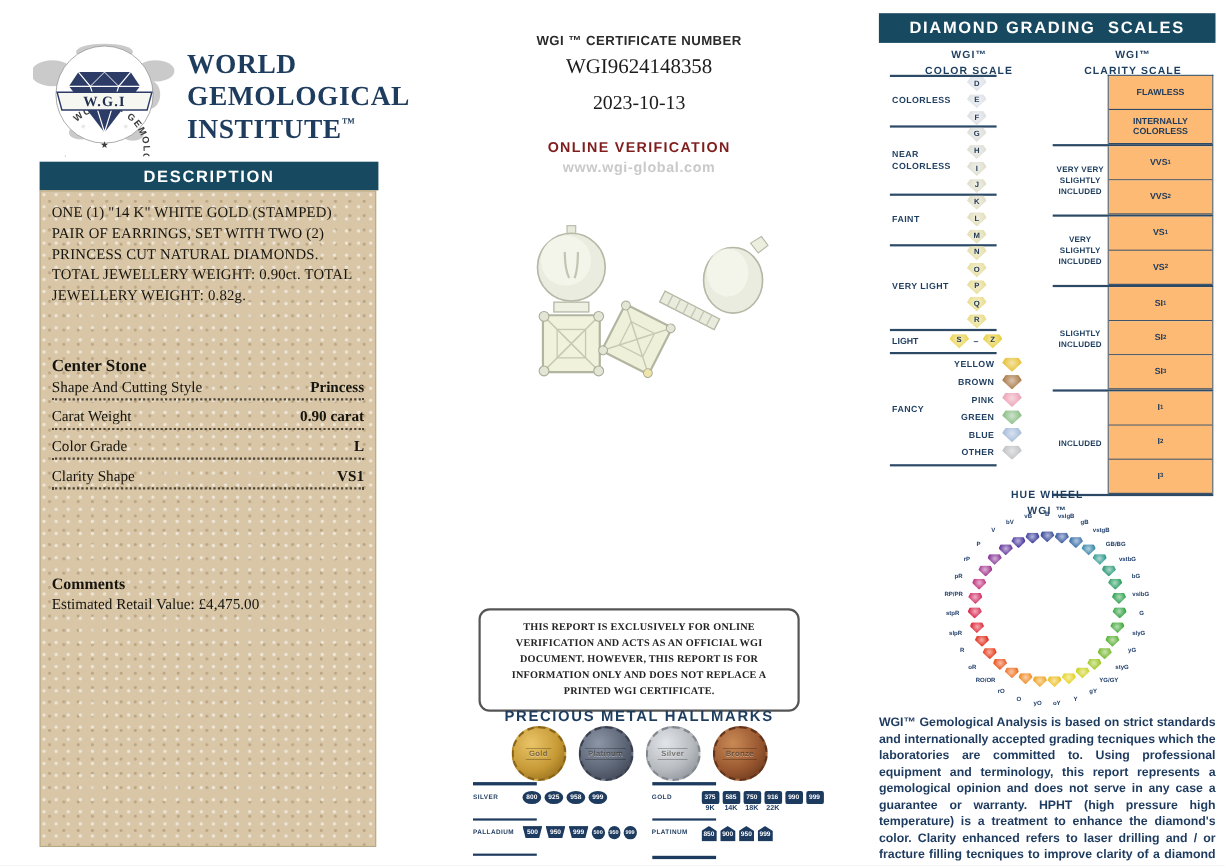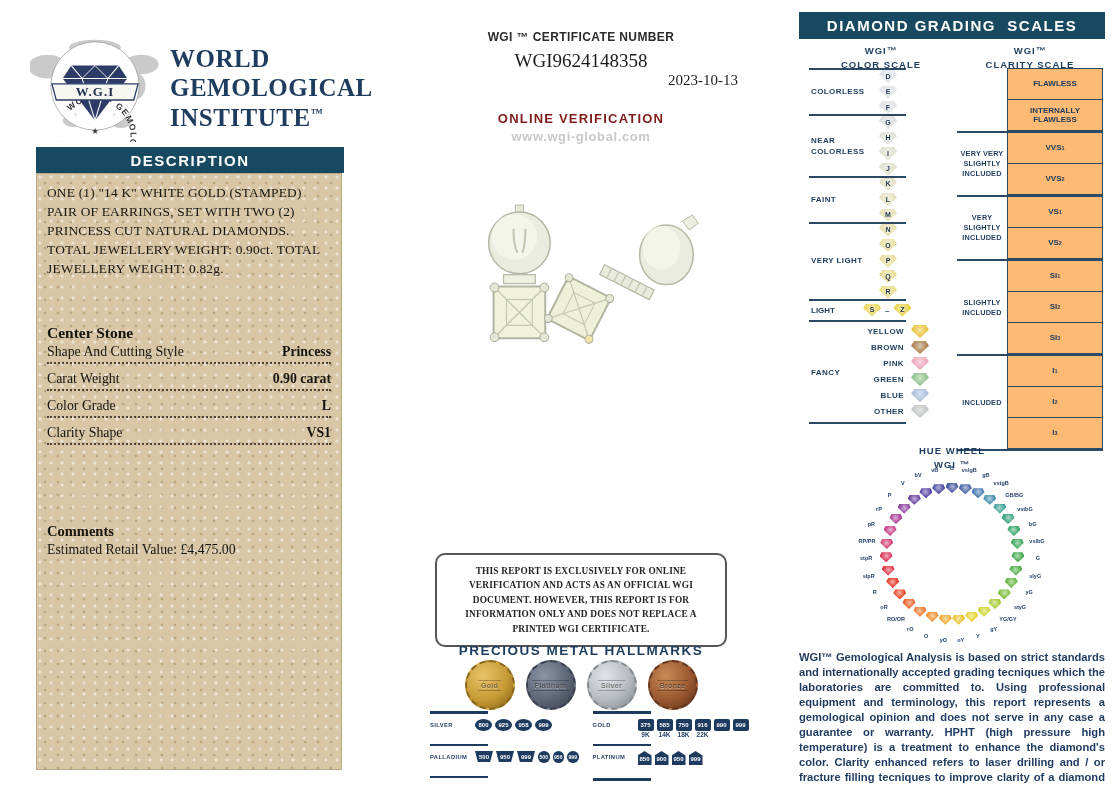--- a/index.html
+++ b/index.html
@@ -31,21 +31,21 @@
           border-bottom:2px dotted #4c4336;padding:2px 0 2px 0;margin-bottom:5px;
           font-size:13.8px;}
   .cs-row .val{font-weight:bold;}
   .cm-title{font-weight:bold;font-size:14.5px;margin-top:78px;}
   .cm-text{font-size:13.8px;margin-top:2px;}
 
   
   .cert-block{left:424px;top:30px;width:314px;text-align:center;}
   .cert-label{font-family:"Liberation Sans",sans-serif;font-weight:bold;font-size:12px;color:#2b2b2b;letter-spacing:.4px;}
   .cert-number{font-size:19px;color:#1c1c1c;margin-top:6px;}
-  .cert-date{font-size:15px;color:#1c1c1c;margin-top:0;text-align:right;}
+  .cert-date{font-size:18px;color:#1c1c1c;margin-top:11px;}
   .online-ver{font-family:"Liberation Sans",sans-serif;font-weight:bold;font-size:13px;
               color:#7f1d1d;letter-spacing:1.2px;margin-top:22px;}
   .website{font-family:"Liberation Sans",sans-serif;font-weight:bold;font-size:13px;
            color:#c9c9c9;letter-spacing:.6px;margin-top:3px;}
   .img-bar{left:424px;top:147px;width:314px;height:26px;}
   .earrings{left:432px;top:188px;width:298px;height:225px;}
   .disc-box{left:435px;top:553px;width:292px;box-sizing:border-box;border:2px solid #555;
             border-radius:10px;padding:9px 14px;text-align:center;font-weight:bold;
             font-size:9.3px;line-height:1.55;letter-spacing:.2px;color:#242424;}
   .pmh-title{left:424px;top:643px;width:314px;text-align:center;
@@ -476,21 +476,21 @@
           <div class="dia" style="background: radial-gradient(circle at 50% 38%, rgba(255, 255, 255, 0.55), rgba(255, 255, 255, 0) 65%), rgb(194, 196, 198);"></div>
         </div>
       </div>
       <div class="cs-line" style="width: 97px; margin-left: 8px;"></div>
     </div>
   <div class="abs clarity" id="clarity-table">
       <div class="cl-group">
         <div class="cl-label"></div>
         <div class="cl-cells cl-top">
           <div class="cl-cell">FLAWLESS</div>
-          <div class="cl-cell">INTERNALLY FLAWLESS</div>
+          <div class="cl-cell">INTERNALLY COLORLESS</div>
         </div>
       </div>
       <div class="cl-group cl-sep">
         <div class="cl-label">VERY VERY SLIGHTLY INCLUDED</div>
         <div class="cl-cells">
           <div class="cl-cell">VVS<sub>1</sub></div>
           <div class="cl-cell">VVS<sub>2</sub></div>
         </div>
       </div>
       <div class="cl-group cl-sep">

